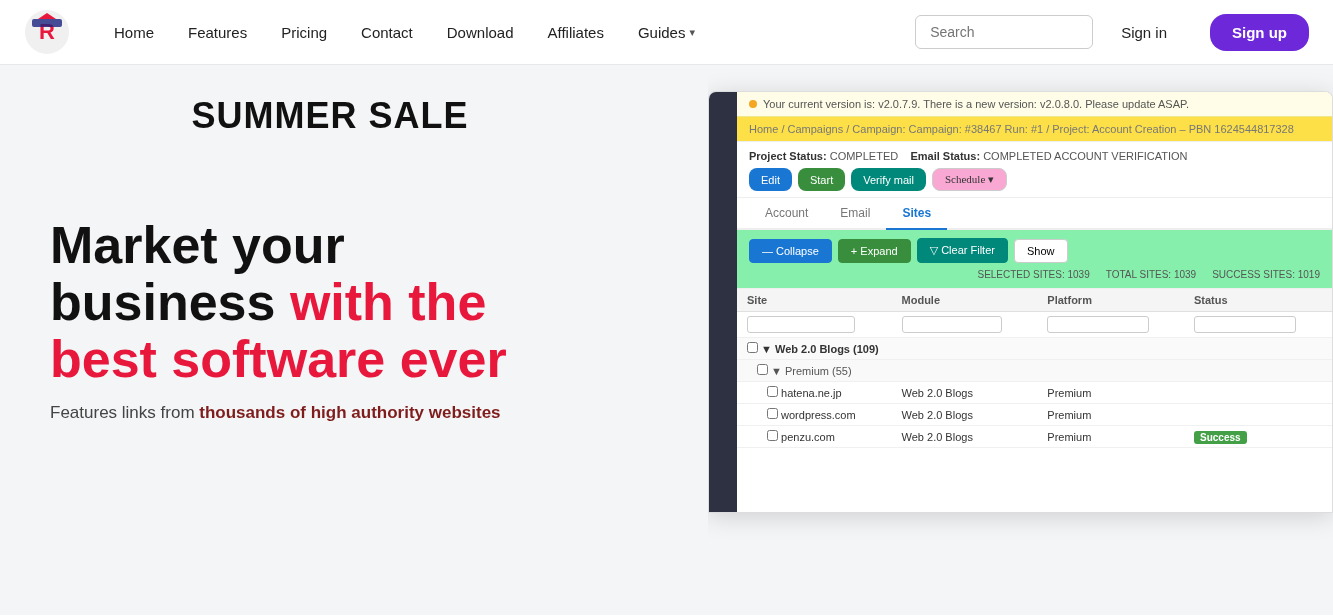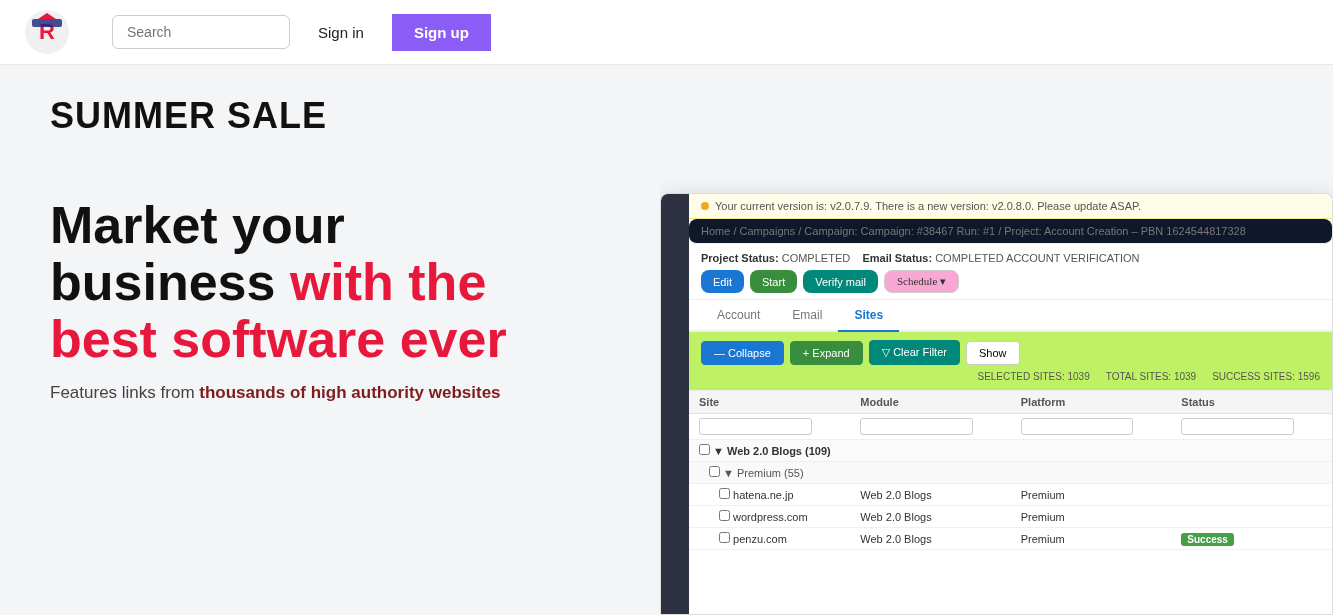--- a/index.html
+++ b/index.html
@@ -21,36 +21,36 @@
     .nav-search {
       border: 1.5px solid #ccc; border-radius: 6px; padding: 8px 14px;
       font-size: 14px; width: 178px; outline: none; color: #999;
     }
     .nav-right { display: flex; align-items: center; gap: 12px; margin-left: 12px; }
     .signin-btn {
       font-size: 15px; color: #222; font-weight: 500; cursor: pointer;
       padding: 8px 16px; border-radius: 4px; border: none; background: transparent;
     }
     .signup-btn {
-      background: #8b5cf6; color: #fff; font-weight: 700; font-size: 15px;
-      padding: 10px 22px; border-radius: 0; border: none; cursor: pointer;
+      background: #6d28d9; color: #fff; font-weight: 700; font-size: 15px;
+      padding: 10px 22px; border-radius: 16px; border: none; cursor: pointer; margin-left: 15px;
     }
     .chevron { font-size: 11px; color: #555; }
 
     
     .hero-section {
       background: #f4f5f7; min-height: 550px; display: flex; align-items: stretch;
       position: relative; overflow: hidden;
     }
     .hero-left {
       flex: 0 0 660px; display: flex; flex-direction: column;
       justify-content: flex-start; padding: 0 50px;
     }
     .summer-sale {
-      text-align: left; margin-top: 30px; 
+      text-align: center; margin-top: 30px; margin-bottom: 20px;
     }
     .summer-sale h1 {
       font-size: 36px; font-weight: 900; color: #111; letter-spacing: 1px;
     }
     .summer-sale p {
       font-size: 28px; font-weight: 700; color: #111;
     }
     .summer-sale .amount { color: #e8183c; }
     .summer-sale .coupon { color: #e8183c; }
 
@@ -61,22 +61,22 @@
       font-size: 52px; font-weight: 700; color: #111; line-height: 1.1;
     }
     .hero-tagline h2 .red { color: #e8183c; }
     .hero-tagline p {
       font-size: 17px; color: #444; margin-top: 14px;
     }
     .hero-tagline p .red { color: #7f1d1d; font-weight: 600; }
 
     
     .hero-right {
-      flex: 1; display: flex; align-items: flex-end; justify-content: flex-start;
-      padding-top: 26px; overflow: hidden;
+      flex: 1; display: flex; align-items: flex-start; justify-content: flex-start;
+      padding-top: 26px; overflow: hidden; margin-left: 48px;
     }
     .app-screenshot {
       background: #fff; border-radius: 8px 8px 0 0;
       box-shadow: 0 4px 24px rgba(0,0,0,0.15);
       width: 680px; min-height: 420px;
       overflow: hidden; border: 1px solid #ddd;
       margin-top: 0;
     }
 
     
@@ -90,21 +90,21 @@
     .update-banner {
       background: #fffde7; border-bottom: 1px solid #f0e68c;
       padding: 6px 12px; font-size: 11px; color: #555;
       display: flex; align-items: center; gap: 6px;
     }
     .update-dot { width: 8px; height: 8px; background: #f5a623; border-radius: 50%; flex-shrink: 0; }
 
     
     .app-breadcrumb {
       padding: 6px 12px; font-size: 11px; color: #777;
-      border-bottom: 1px solid #eee; background: #0f172a; border-radius: 8px;
+      border-bottom: 1px solid #eee; background: #fde047;
     }
 
     
     .project-status-bar {
       padding: 8px 12px 6px; border-bottom: 1px solid #eee; background: #fff;
     }
     .status-line { font-size: 11px; color: #555; margin-bottom: 6px; }
     .status-line strong { color: #333; }
     .action-btns { display: flex; gap: 6px; }
     .action-btn {
@@ -125,21 +125,21 @@
     }
     .app-tab {
       padding: 8px 16px; font-size: 12px; color: #777; cursor: pointer;
       border-bottom: 2px solid transparent; margin-bottom: -2px;
     }
     .app-tab.active { color: #1976d2; border-bottom: 2px solid #1976d2; font-weight: 600; }
 
     
     .sites-toolbar {
       display: flex; align-items: center; gap: 6px; padding: 8px 12px;
-      background: #bef264; border-bottom: 1px solid #eee; flex-wrap: wrap;
+      background: #86efac; border-bottom: 1px solid #eee; flex-wrap: wrap;
     }
     .tool-btn {
       padding: 5px 12px; font-size: 11px; border-radius: 4px; border: 1px solid #ccc;
       cursor: pointer; display: flex; align-items: center; gap: 4px; background: #fff;
     }
     .tool-btn.blue-bg { background: #1976d2; color: #fff; border-color: #1976d2; }
     .tool-btn.green-bg { background: #388e3c; color: #fff; border-color: #388e3c; }
     .tool-btn.teal-bg { background: #00897b; color: #fff; border-color: #00897b; }
     .sites-stats { margin-left: auto; font-size: 10px; color: #555; display: flex; gap: 16px; }
 
@@ -177,20 +177,32 @@
 <nav>
   <div class="logo">
     <svg viewBox="0 0 46 46" xmlns="http://www.w3.org/2000/svg">
       <circle cx="23" cy="23" r="22" fill="#f0f0f0"></circle>
       <text x="23" y="30" text-anchor="middle" font-size="22" font-weight="bold" fill="#e8183c">R</text>
       <rect x="8" y="10" width="30" height="8" rx="2" fill="#1a237e" opacity="0.8"></rect>
       <polygon points="14,10 32,10 23,4" fill="#e8183c"></polygon>
     </svg>
   </div>
 
+  <div class="nav-links">
+    <a class="nav-link">Home</a>
+    <a class="nav-link">Features</a>
+    <a class="nav-link">Pricing</a>
+    <a class="nav-link">Contact</a>
+    <a class="nav-link">Download</a>
+    <a class="nav-link">Affiliates</a>
+    <a class="nav-link">
+      <span>Guides</span>
+      <span class="chevron">▾</span>
+    </a>
+  </div>
 
   <div class="nav-right">
     <input class="nav-search" type="text" placeholder="Search" style="">
     <button class="signin-btn">Sign in</button>
     <button class="signup-btn">Sign up</button>
   </div>
 </nav>
 
 <div class="hero-section">
   <div class="hero-left">
@@ -246,21 +258,21 @@
           </div>
 
           <div class="sites-toolbar">
             <button class="tool-btn blue-bg">— Collapse</button>
             <button class="tool-btn green-bg">+ Expand</button>
             <button class="tool-btn teal-bg">▽ Clear Filter</button>
             <button class="tool-btn">Show</button>
             <div class="sites-stats">
               <span>SELECTED SITES: 1039</span>
               <span>TOTAL SITES: 1039</span>
-              <span>SUCCESS SITES: 1596</span>
+              <span>SUCCESS SITES: 1019</span>
             </div>
           </div>
 
           <div class="table-container">
             <table class="sites-table">
               <thead>
                 <tr>
                   <th>Site</th>
                   <th>Module</th>
                   <th>Platform</th>

